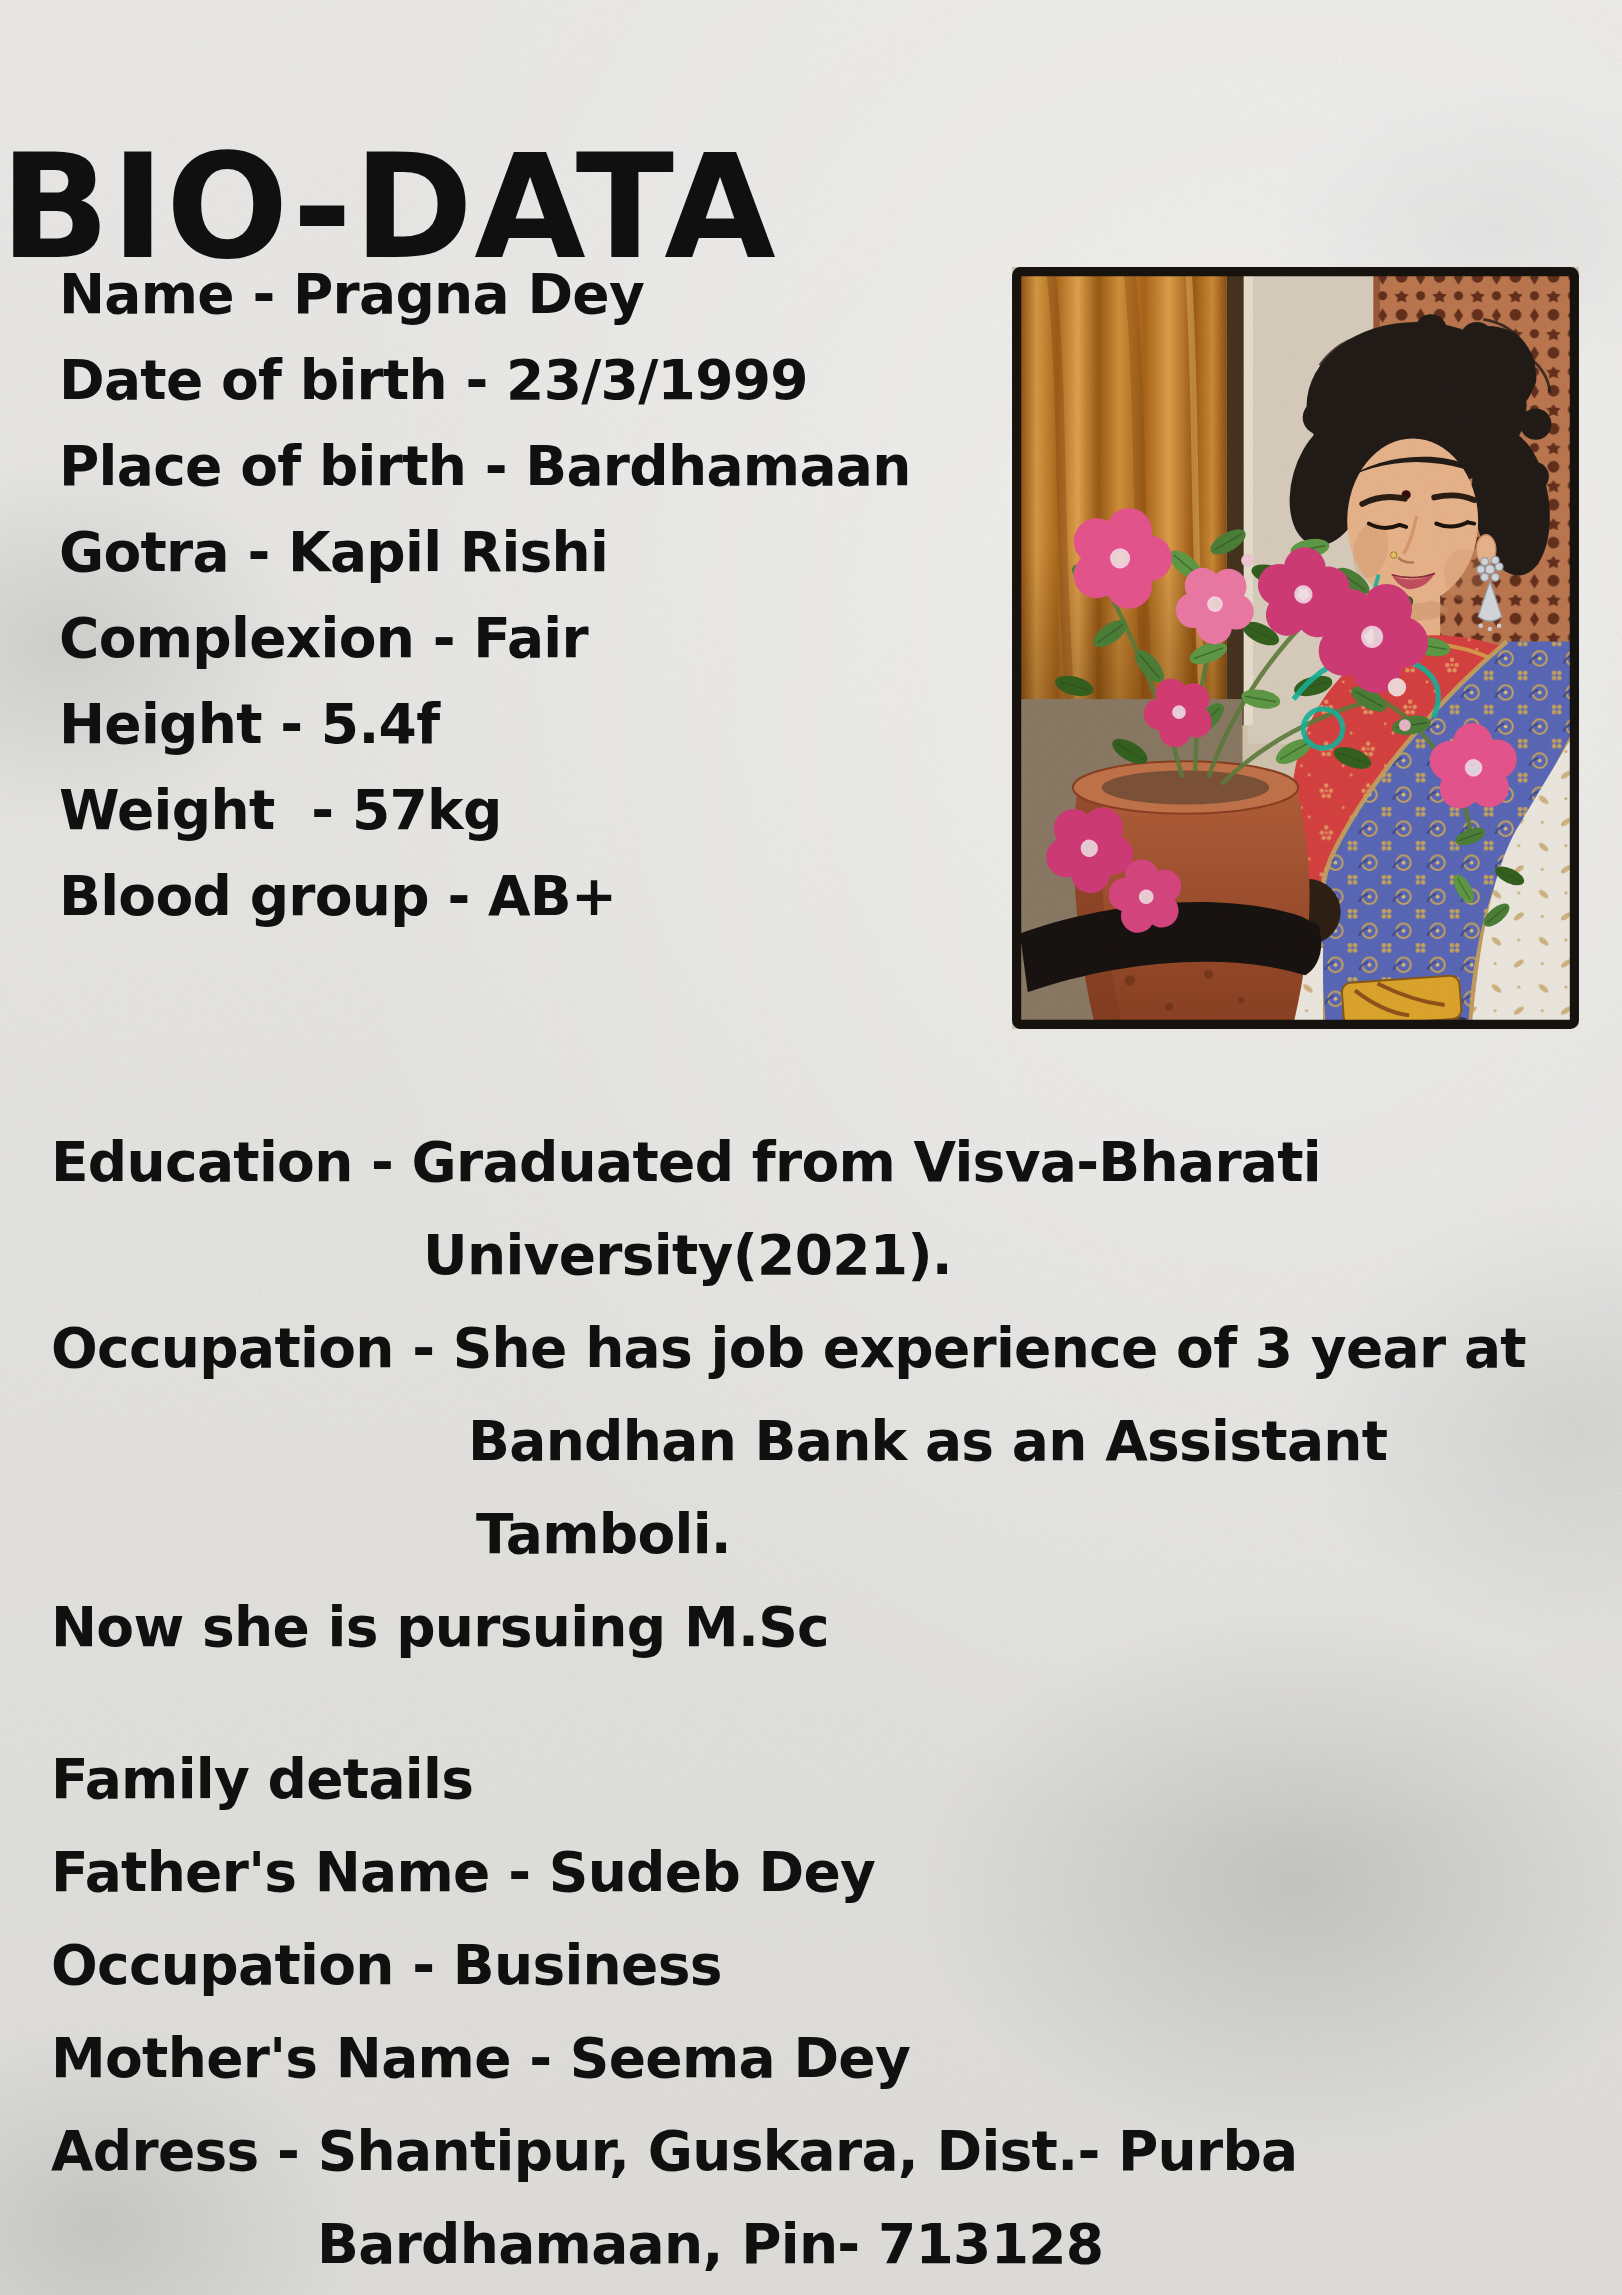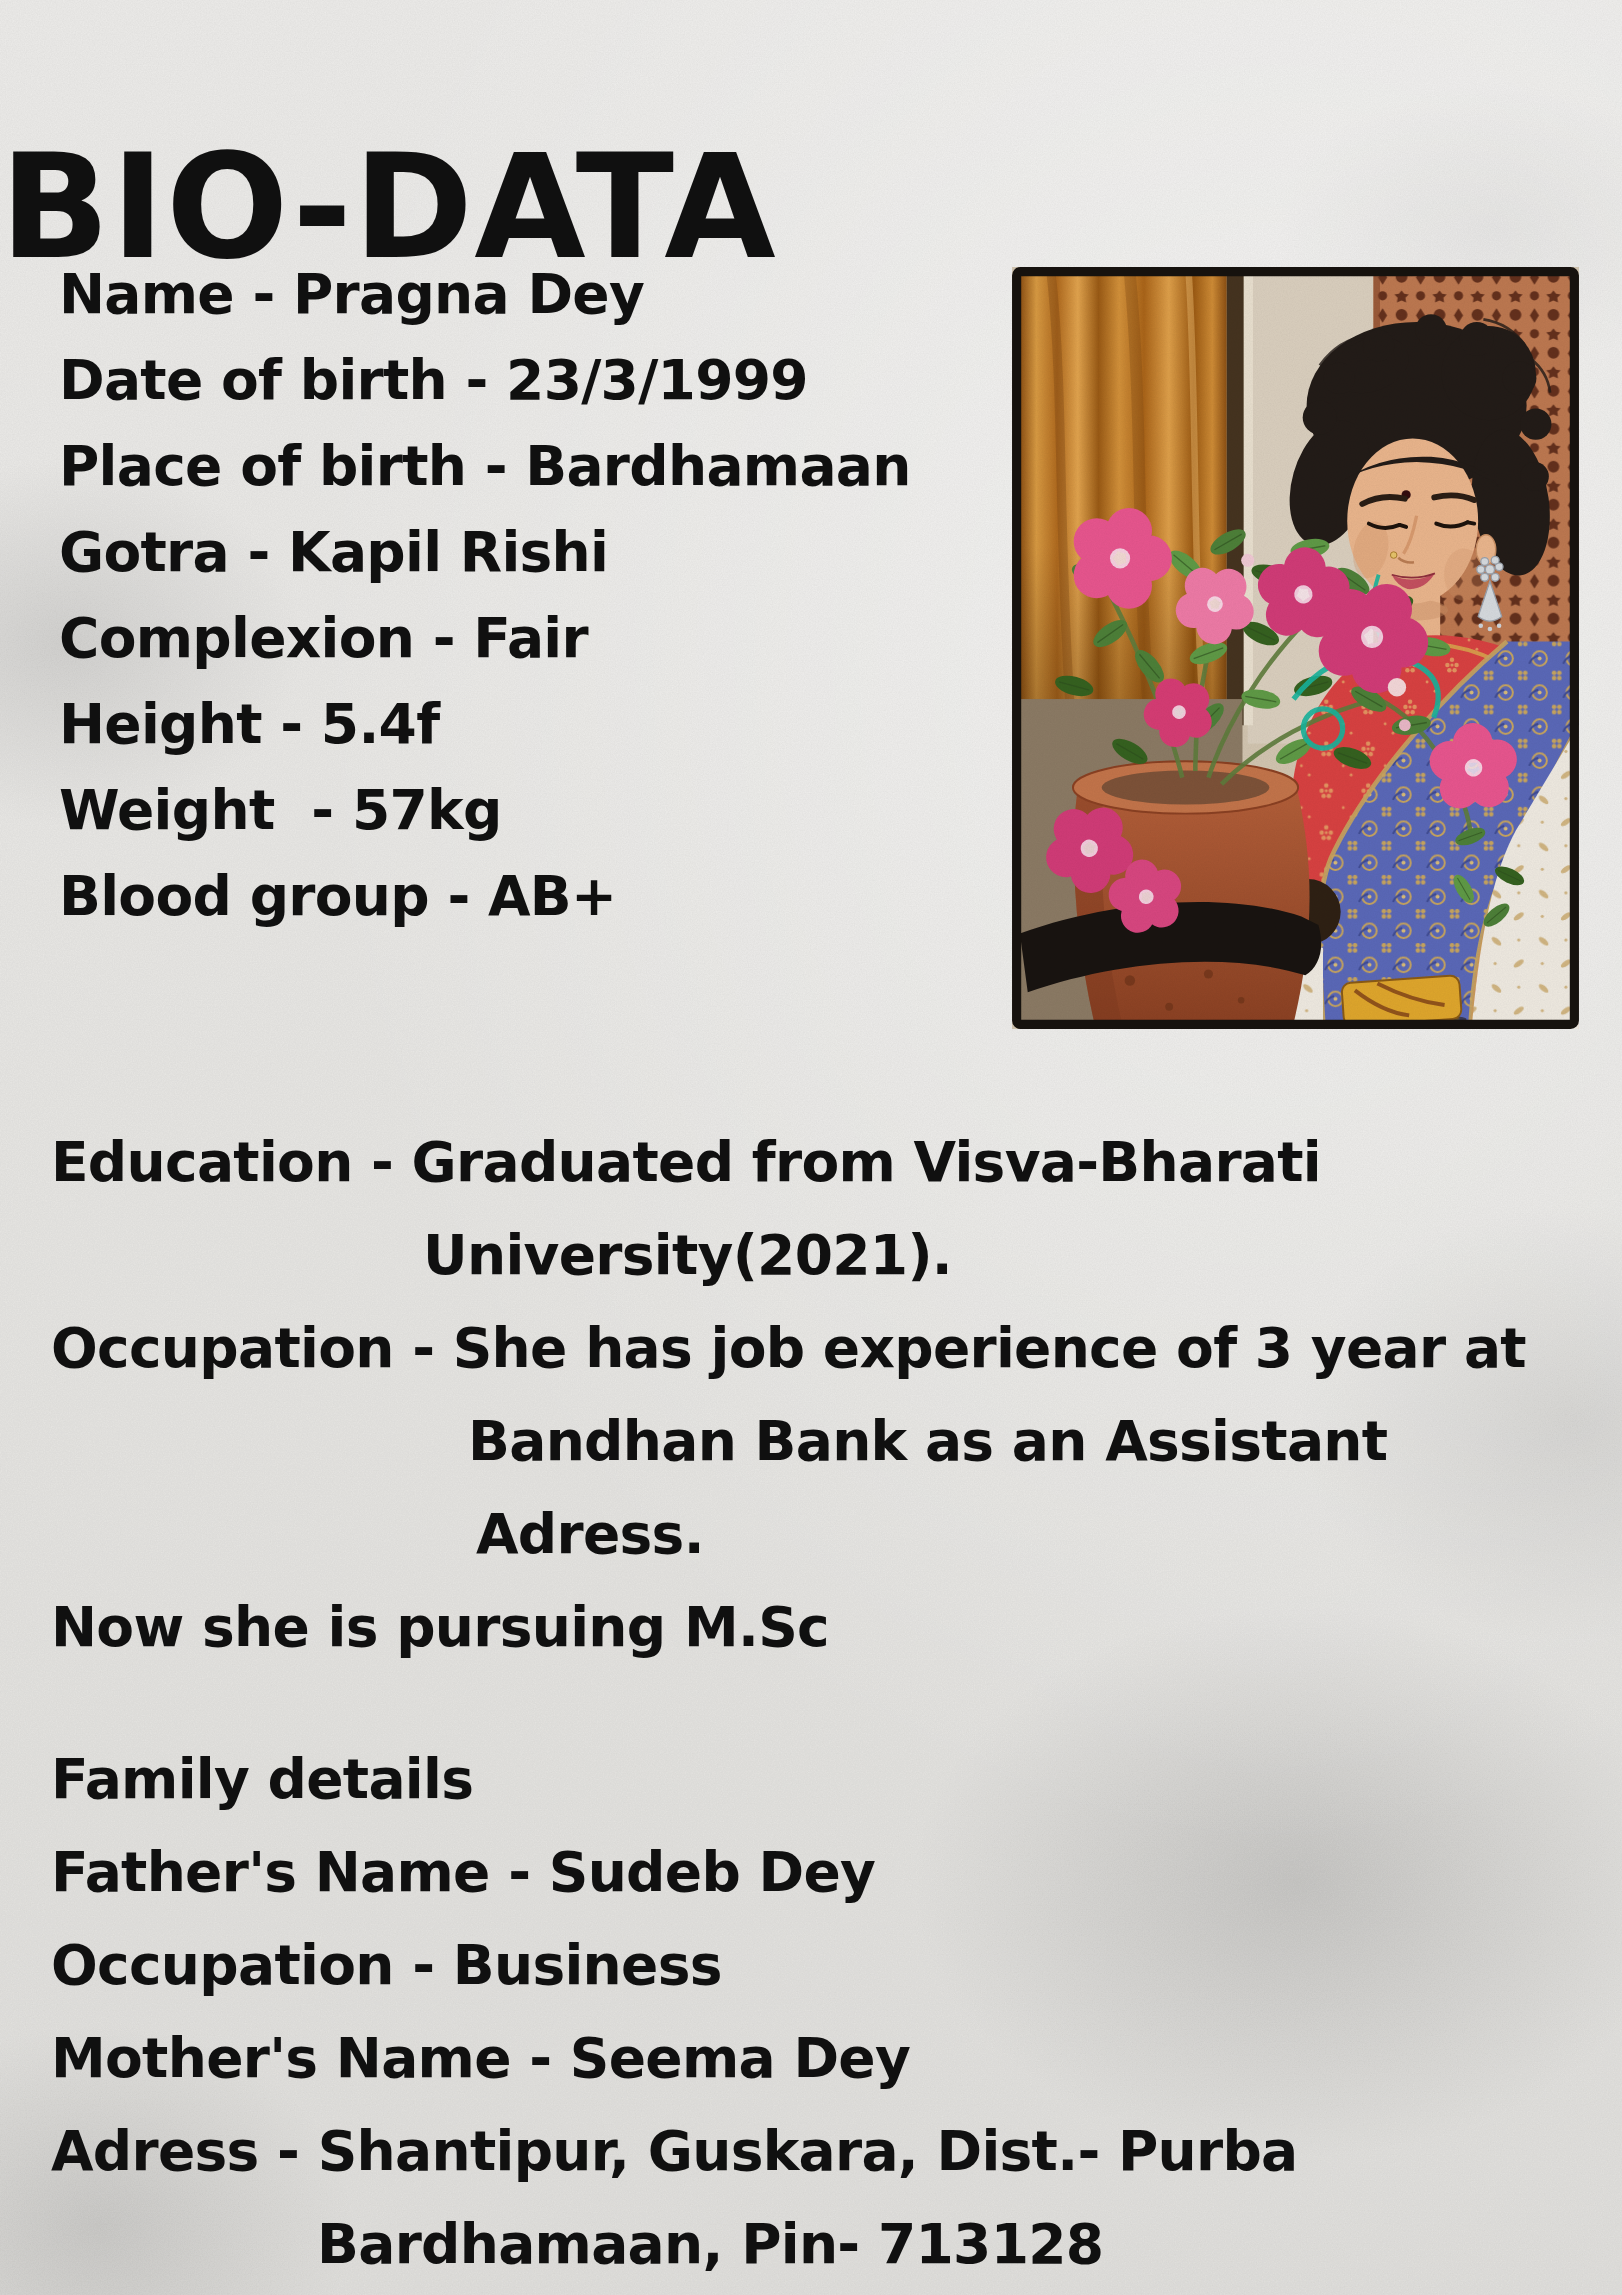--- a/index.html
+++ b/index.html
@@ -49,21 +49,21 @@
     <div class="line">Height - 5.4f</div>
     <div class="line">Weight  - 57kg</div>
     <div class="line">Blood group - AB+</div>
   </section>
 
   <section id="education" class="block b2">
     <div class="line">Education - Graduated from Visva-Bharati</div>
     <div class="line" style="padding-left:372px">University(2021).</div>
     <div class="line">Occupation - She has job experience of 3 year at</div>
     <div class="line" style="padding-left:417px">Bandhan Bank as an Assistant</div>
-    <div class="line" style="padding-left:425px">Adress.</div>
+    <div class="line" style="padding-left:425px">Tamboli.</div>
     <div class="line">Now she is pursuing M.Sc</div>
   </section>
 
   <section id="family" class="block b2">
     <div class="line">Family details</div>
     <div class="line">Father's Name - Sudeb Dey</div>
     <div class="line">Occupation - Business</div>
     <div class="line">Mother's Name - Seema Dey</div>
     <div class="line">Adress - Shantipur, Guskara, Dist.- Purba</div>
     <div class="line" style="padding-left:266px">Bardhamaan, Pin- 713128</div>

